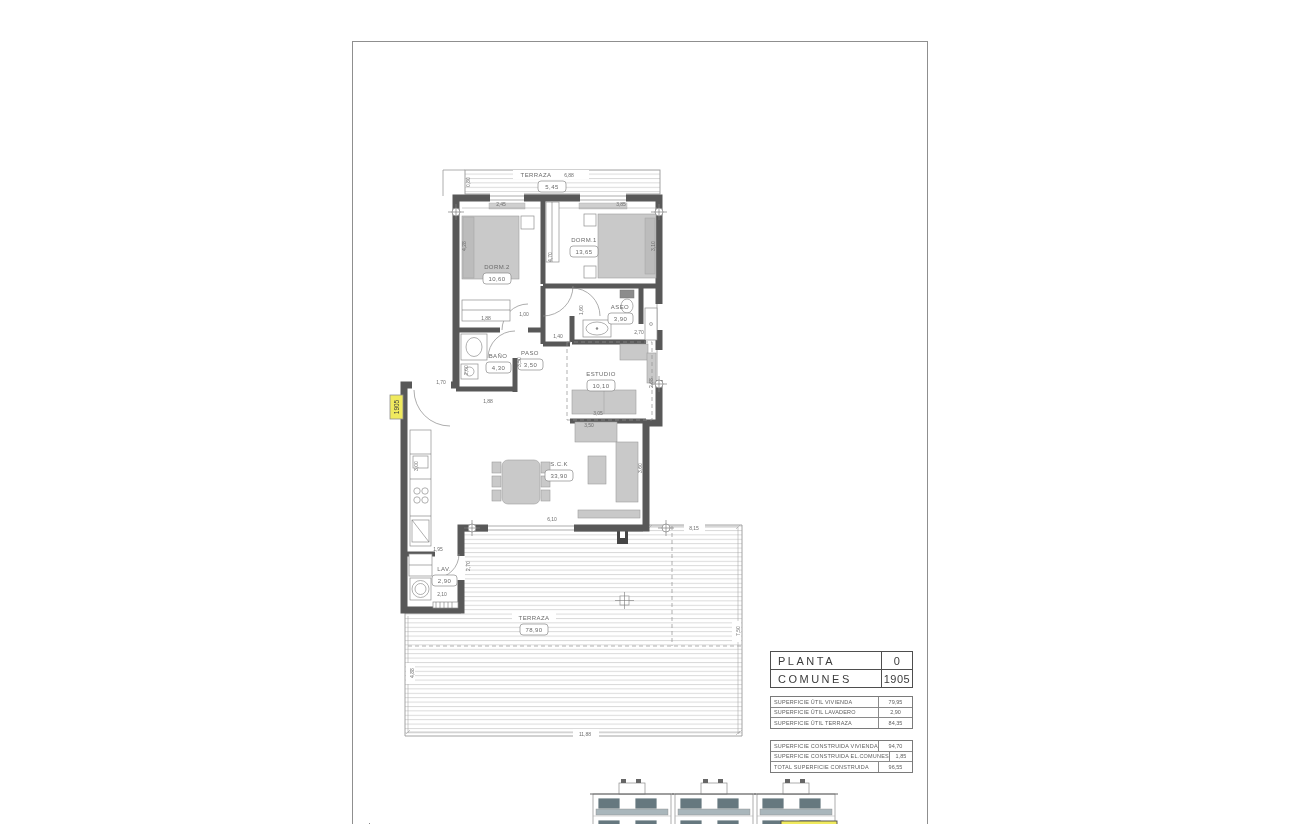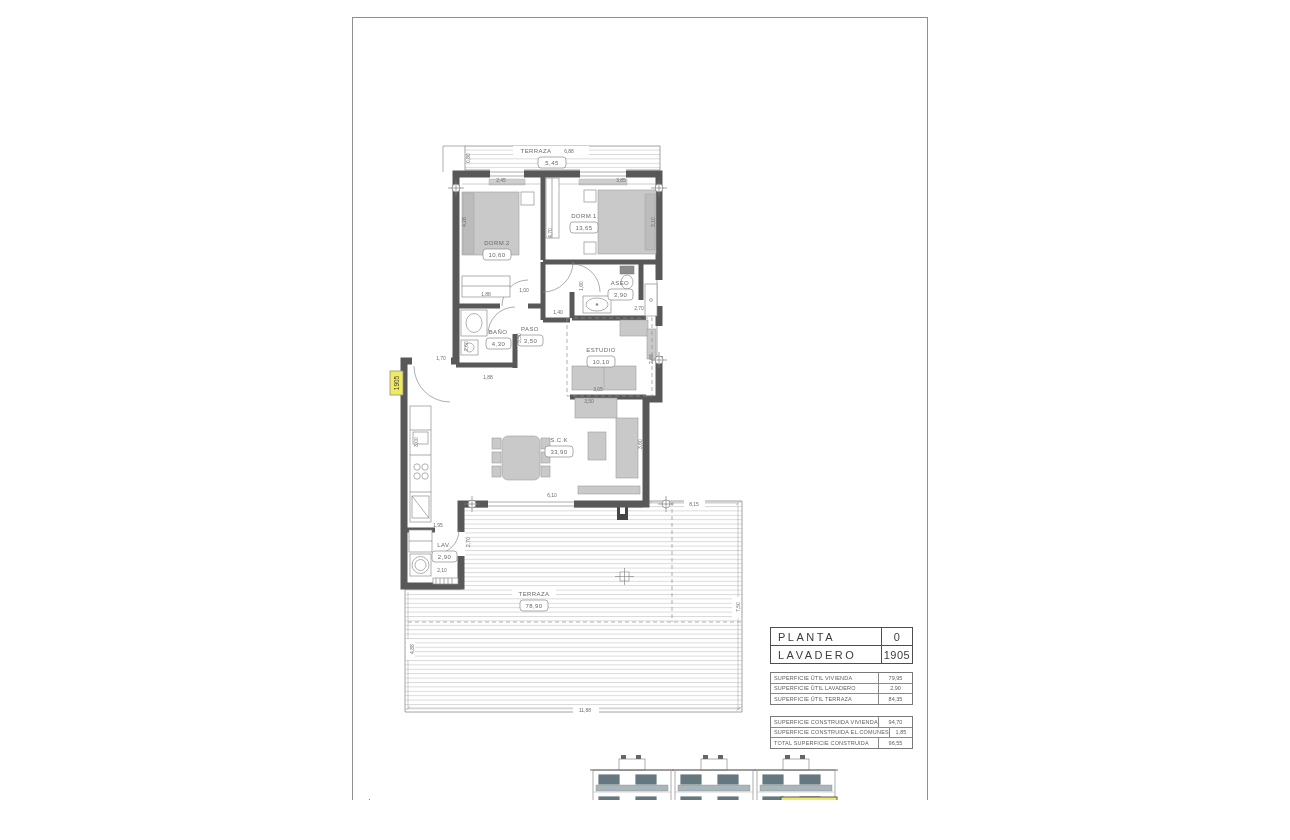--- a/index.html
+++ b/index.html
@@ -1,17 +1,17 @@
 <!DOCTYPE html>
 <html><head>
 <meta charset="utf-8">
 <style>
   html,body{margin:0;padding:0;background:#fff;}
   #page{position:relative;width:1290px;height:800px;background:#fff;overflow:hidden;
-        font-family:"Liberation Sans", sans-serif;}
+        font-family:"Liberation Sans", sans-serif;margin-top:24px;}
   #sheet{position:absolute;left:352px;top:17px;width:576px;height:807px;
          border:1.5px solid #8f8f8f;box-sizing:border-box;background:#fff;}
   svg{position:absolute;left:0;top:0;}
   svg text{font-family:"Liberation Sans", sans-serif;}
   .room{font-size:6px;fill:#6a6a6a;letter-spacing:.4px;}
   .dim{font-size:5px;fill:#707070;}
   .abox{fill:#fff;stroke:#8a8a8a;stroke-width:.7;}
   .wallfill{fill:#ffffff;stroke:#585858;stroke-width:7;stroke-linejoin:miter;}
   .iwall{stroke:#585858;stroke-width:5;fill:none;}
   .thin{stroke:#999;stroke-width:.8;fill:none;}
@@ -395,21 +395,21 @@
       <line x1="252" y1="66" x2="252" y2="74" stroke="#8a8a8a" stroke-width="0.7"></line>
     </g>
   </svg>
 
   <div class="ttable">
     <div class="row">
       <div class="lab">PLANTA</div>
       <div class="val">0</div>
     </div>
     <div class="row">
-      <div class="lab">LAVADERO</div>
+      <div class="lab">COMUNES</div>
       <div class="val">1905</div>
     </div>
   </div>
 
   <div class="stable" id="t-util">
     <div class="row">
       <div class="lab">SUPERFICIE ÚTIL VIVIENDA</div>
       <div class="val">79,95</div>
     </div>
     <div class="row">

